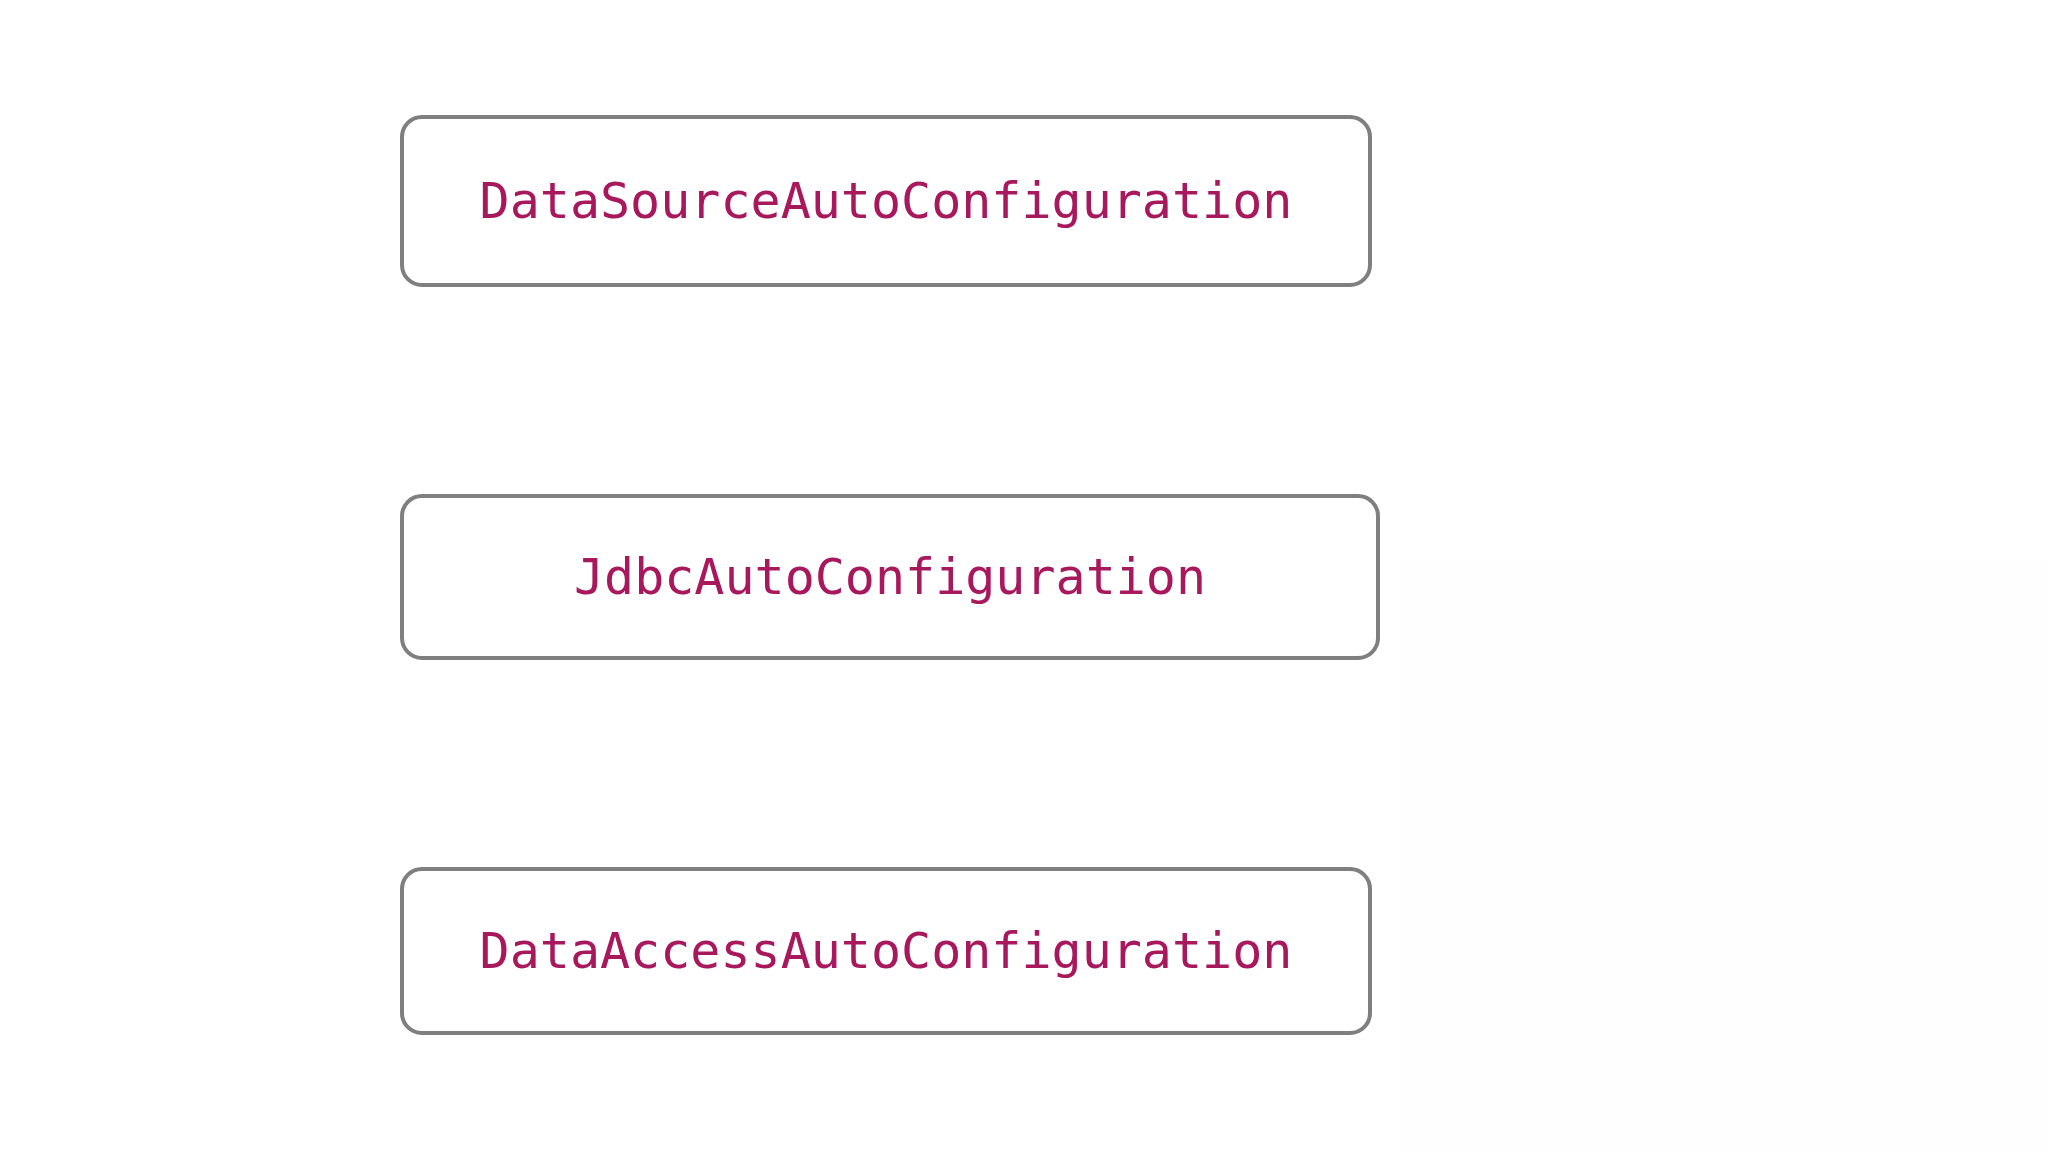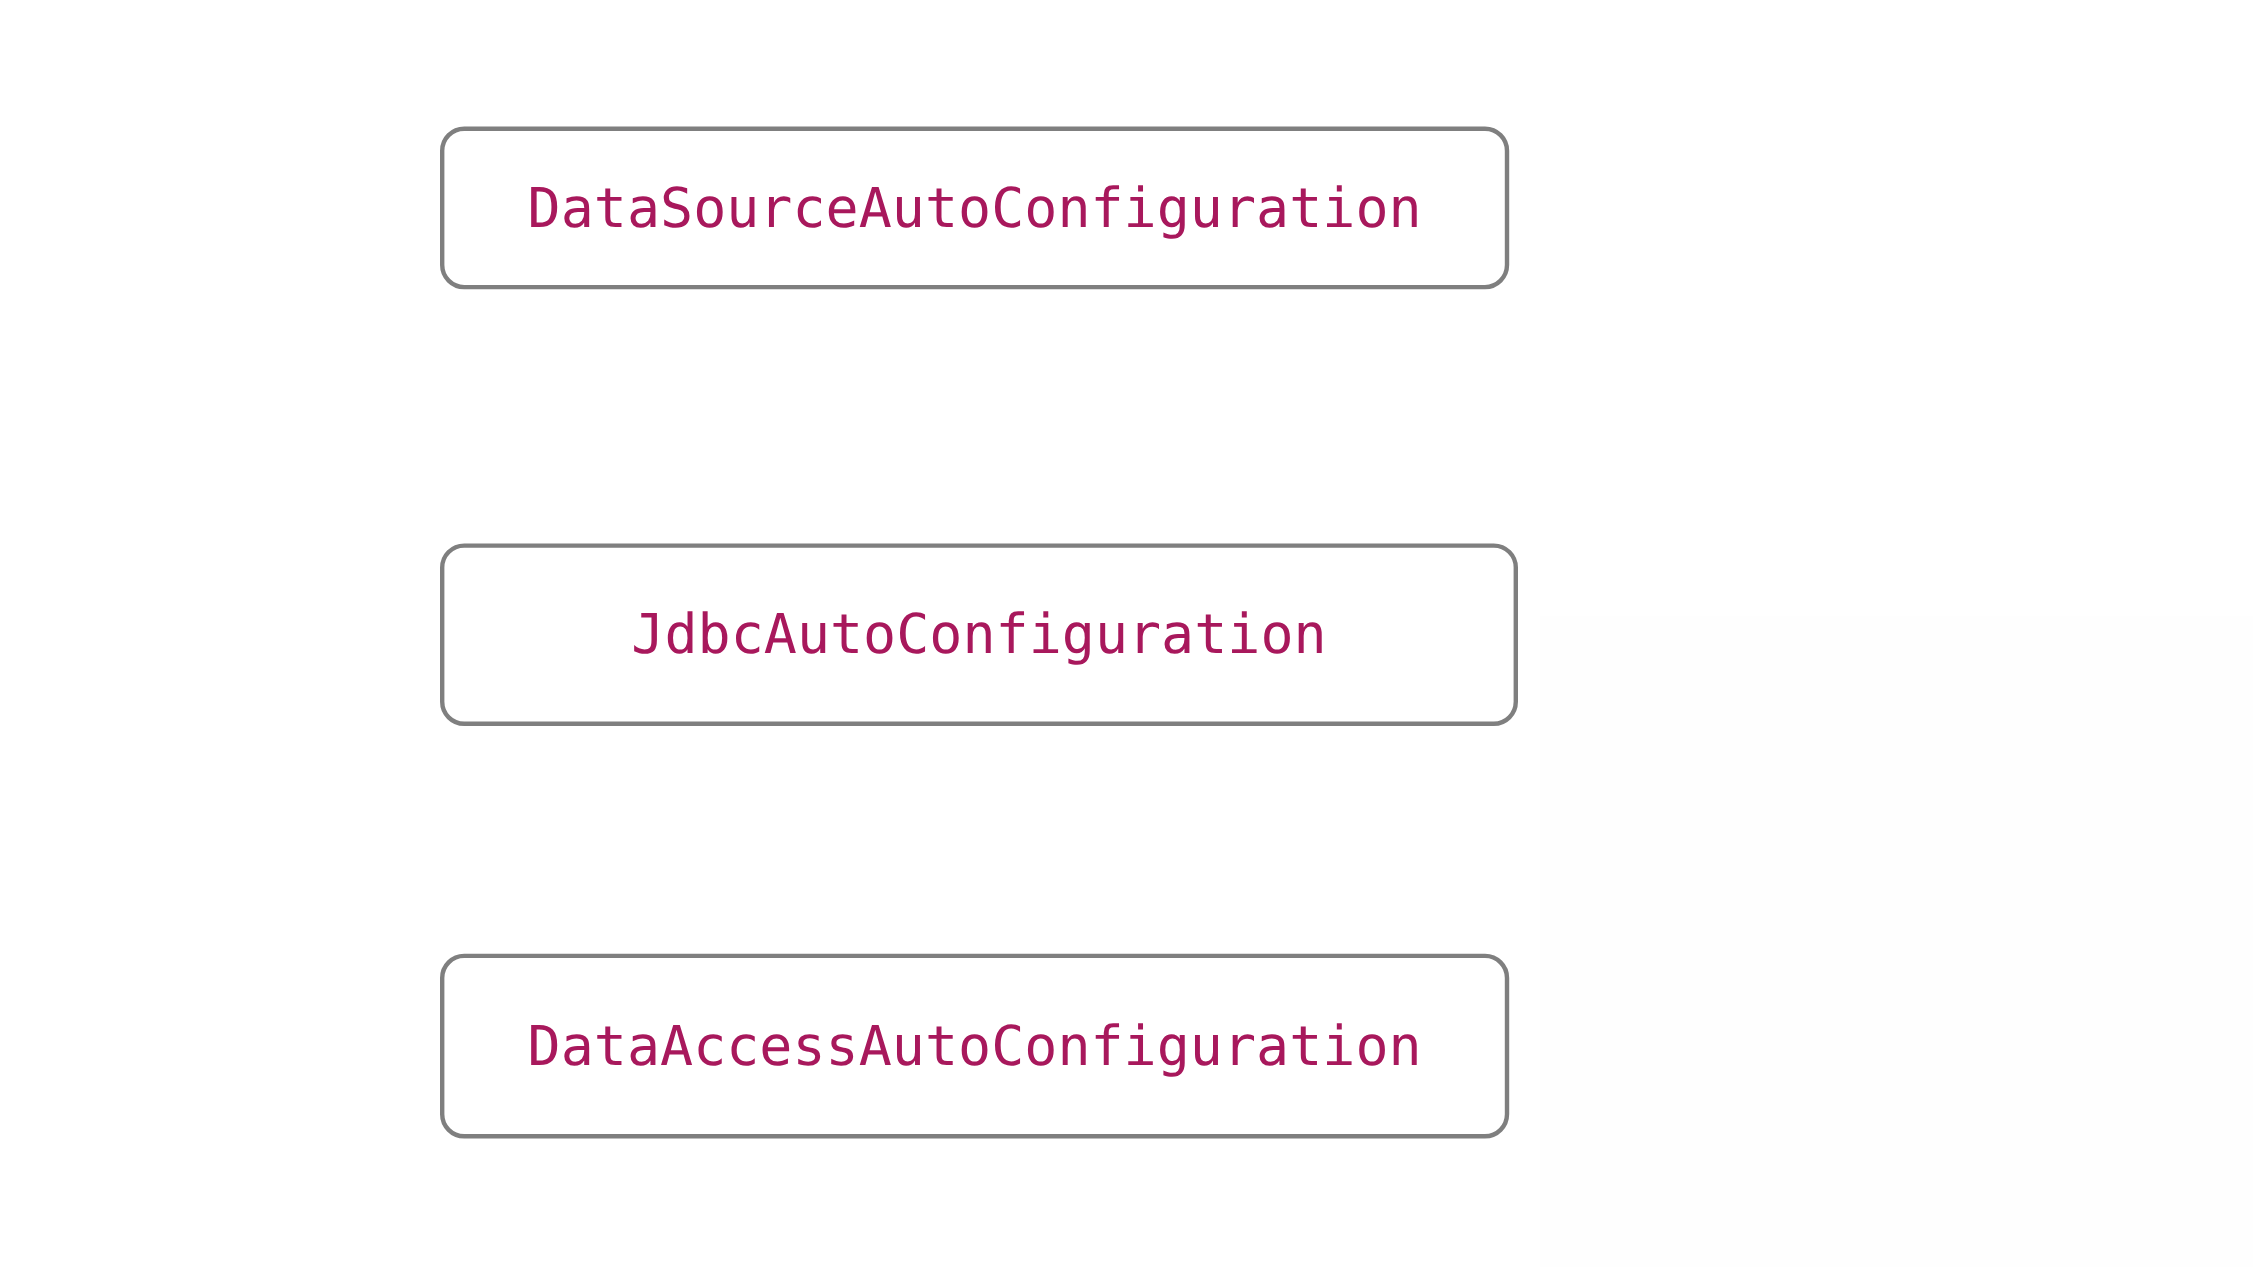--- a/index.html
+++ b/index.html
@@ -54,21 +54,21 @@
     white-space: nowrap;
     letter-spacing: 0px;
     text-align: center;
   }
 
   
   #node-datasource-autoconfiguration {
     left: 400px;
     top: 115px;
     width: 972px;
-    height: 148px;
+    height: 172px;
   }
 
   
   #node-jdbc-autoconfiguration {
     left: 400px;
     top: 494px;
     width: 980px;
     height: 166px;
   }
 

